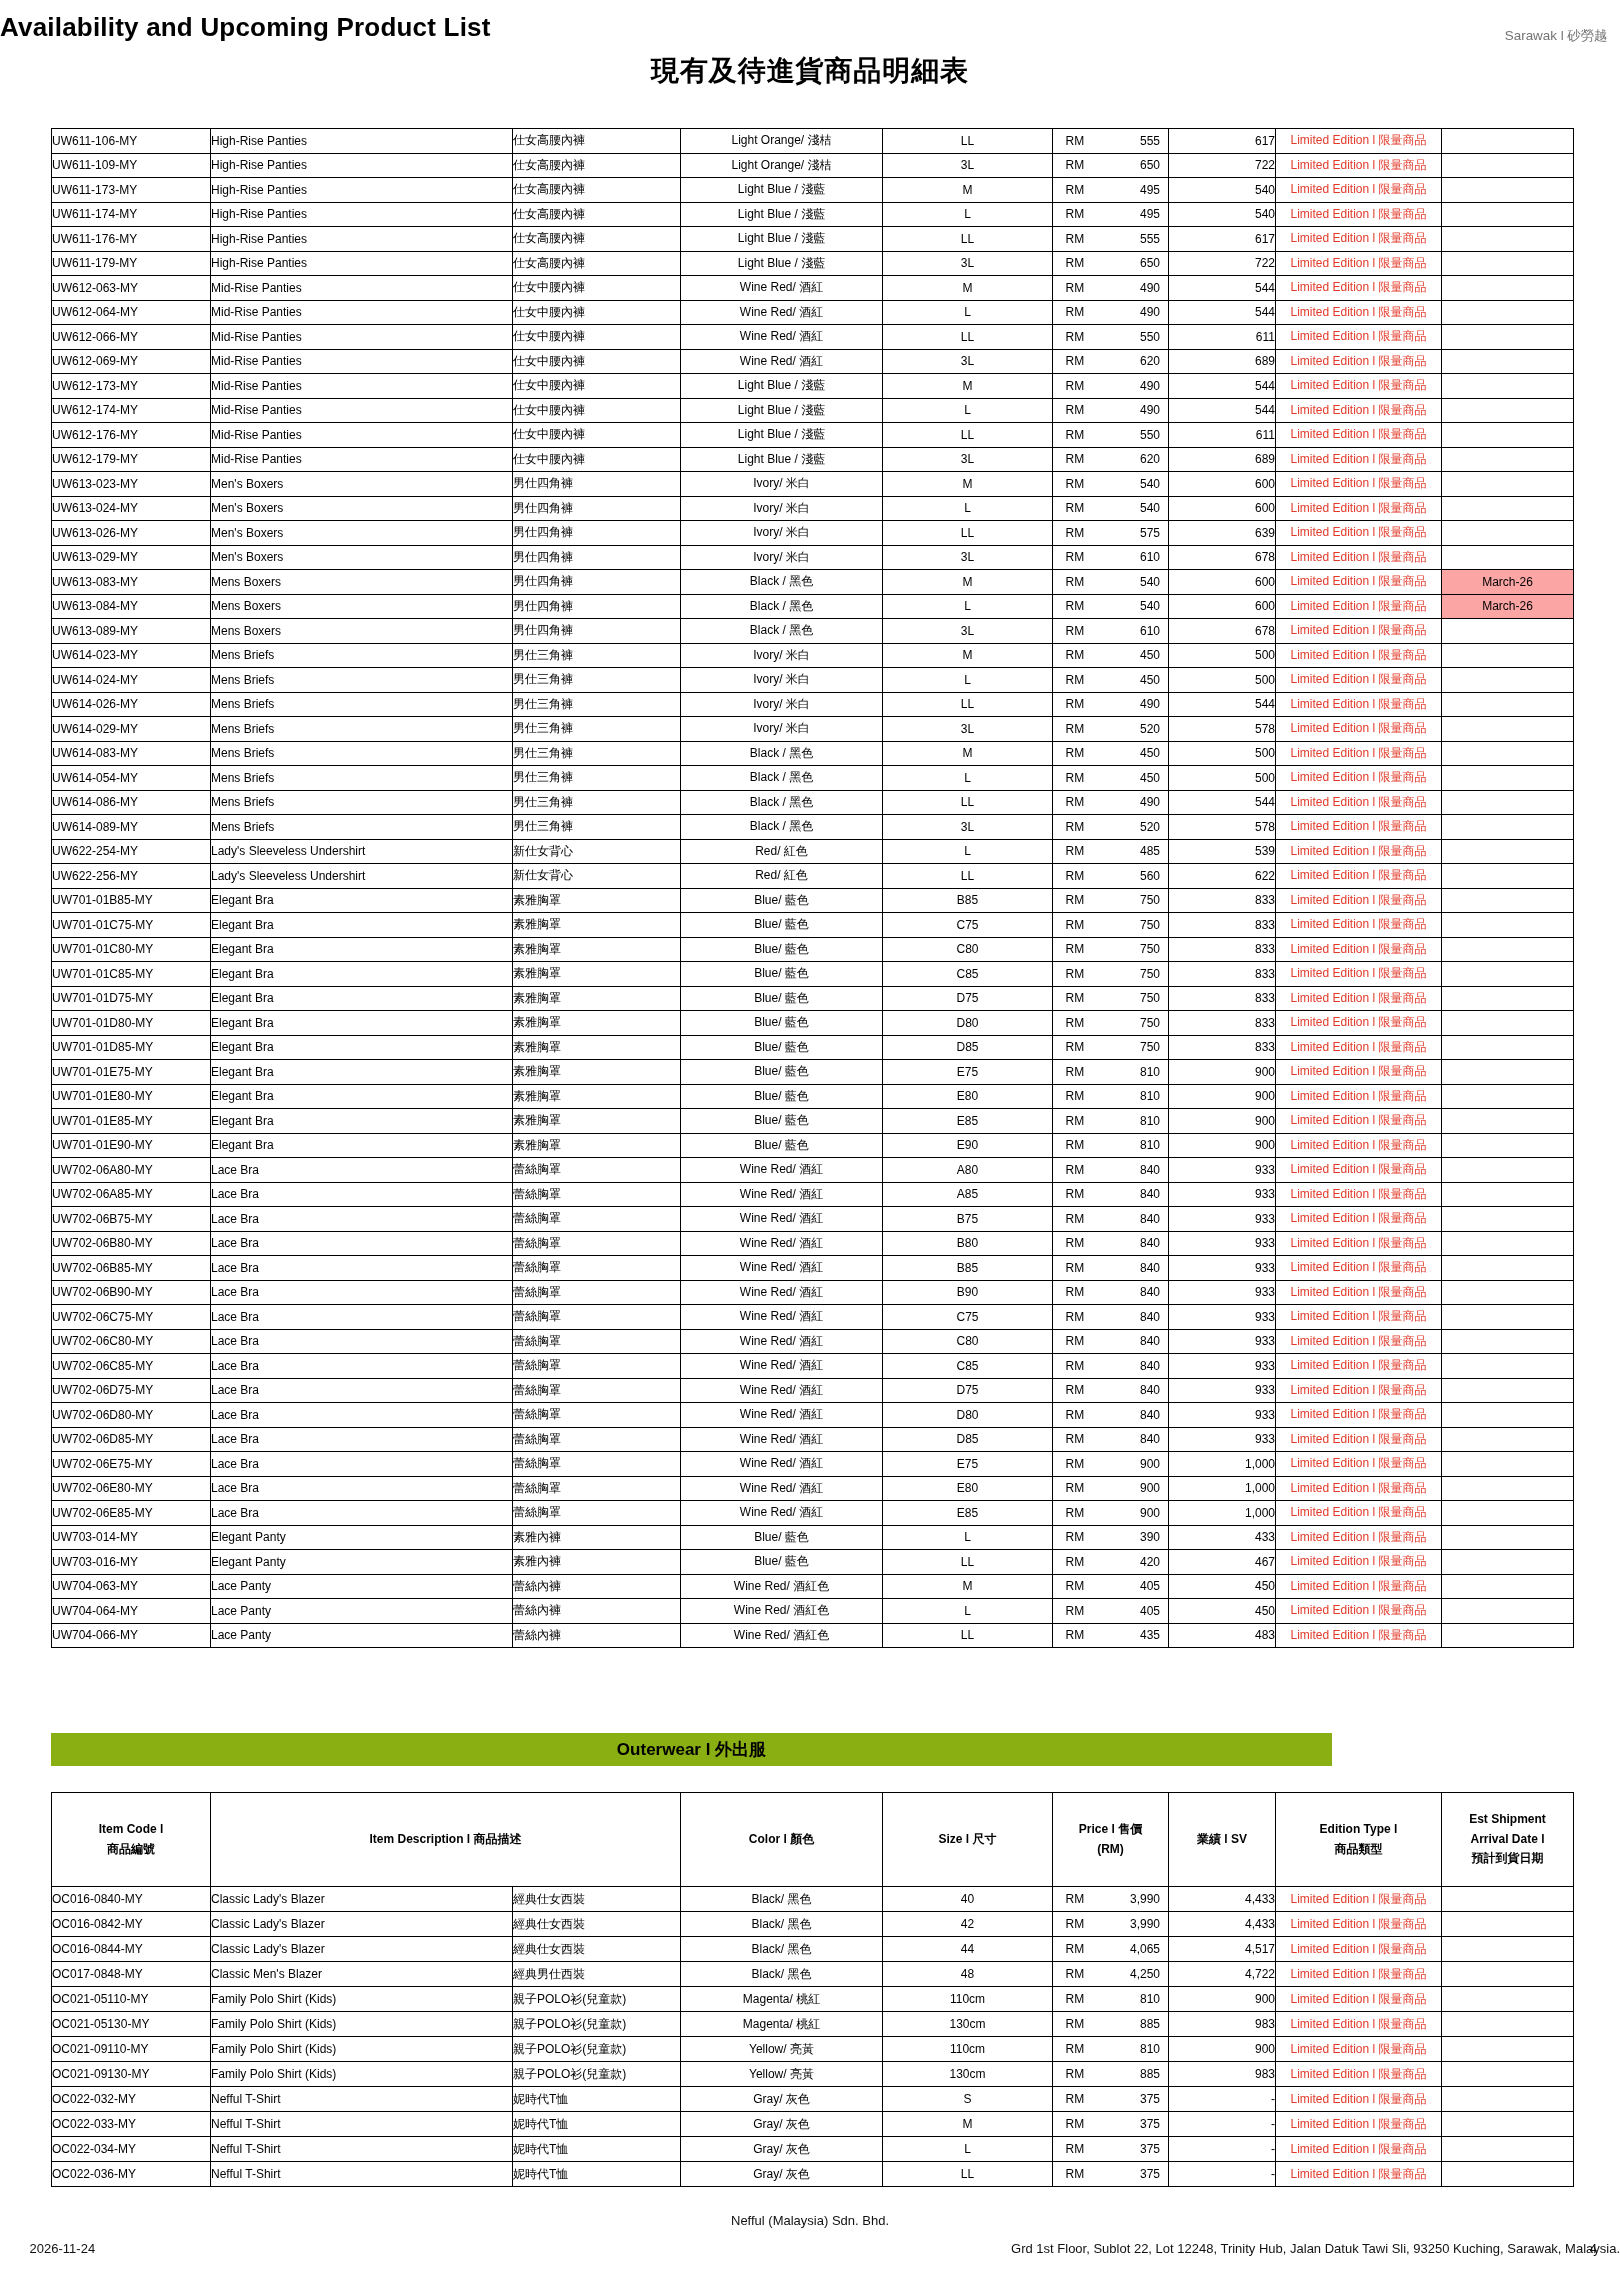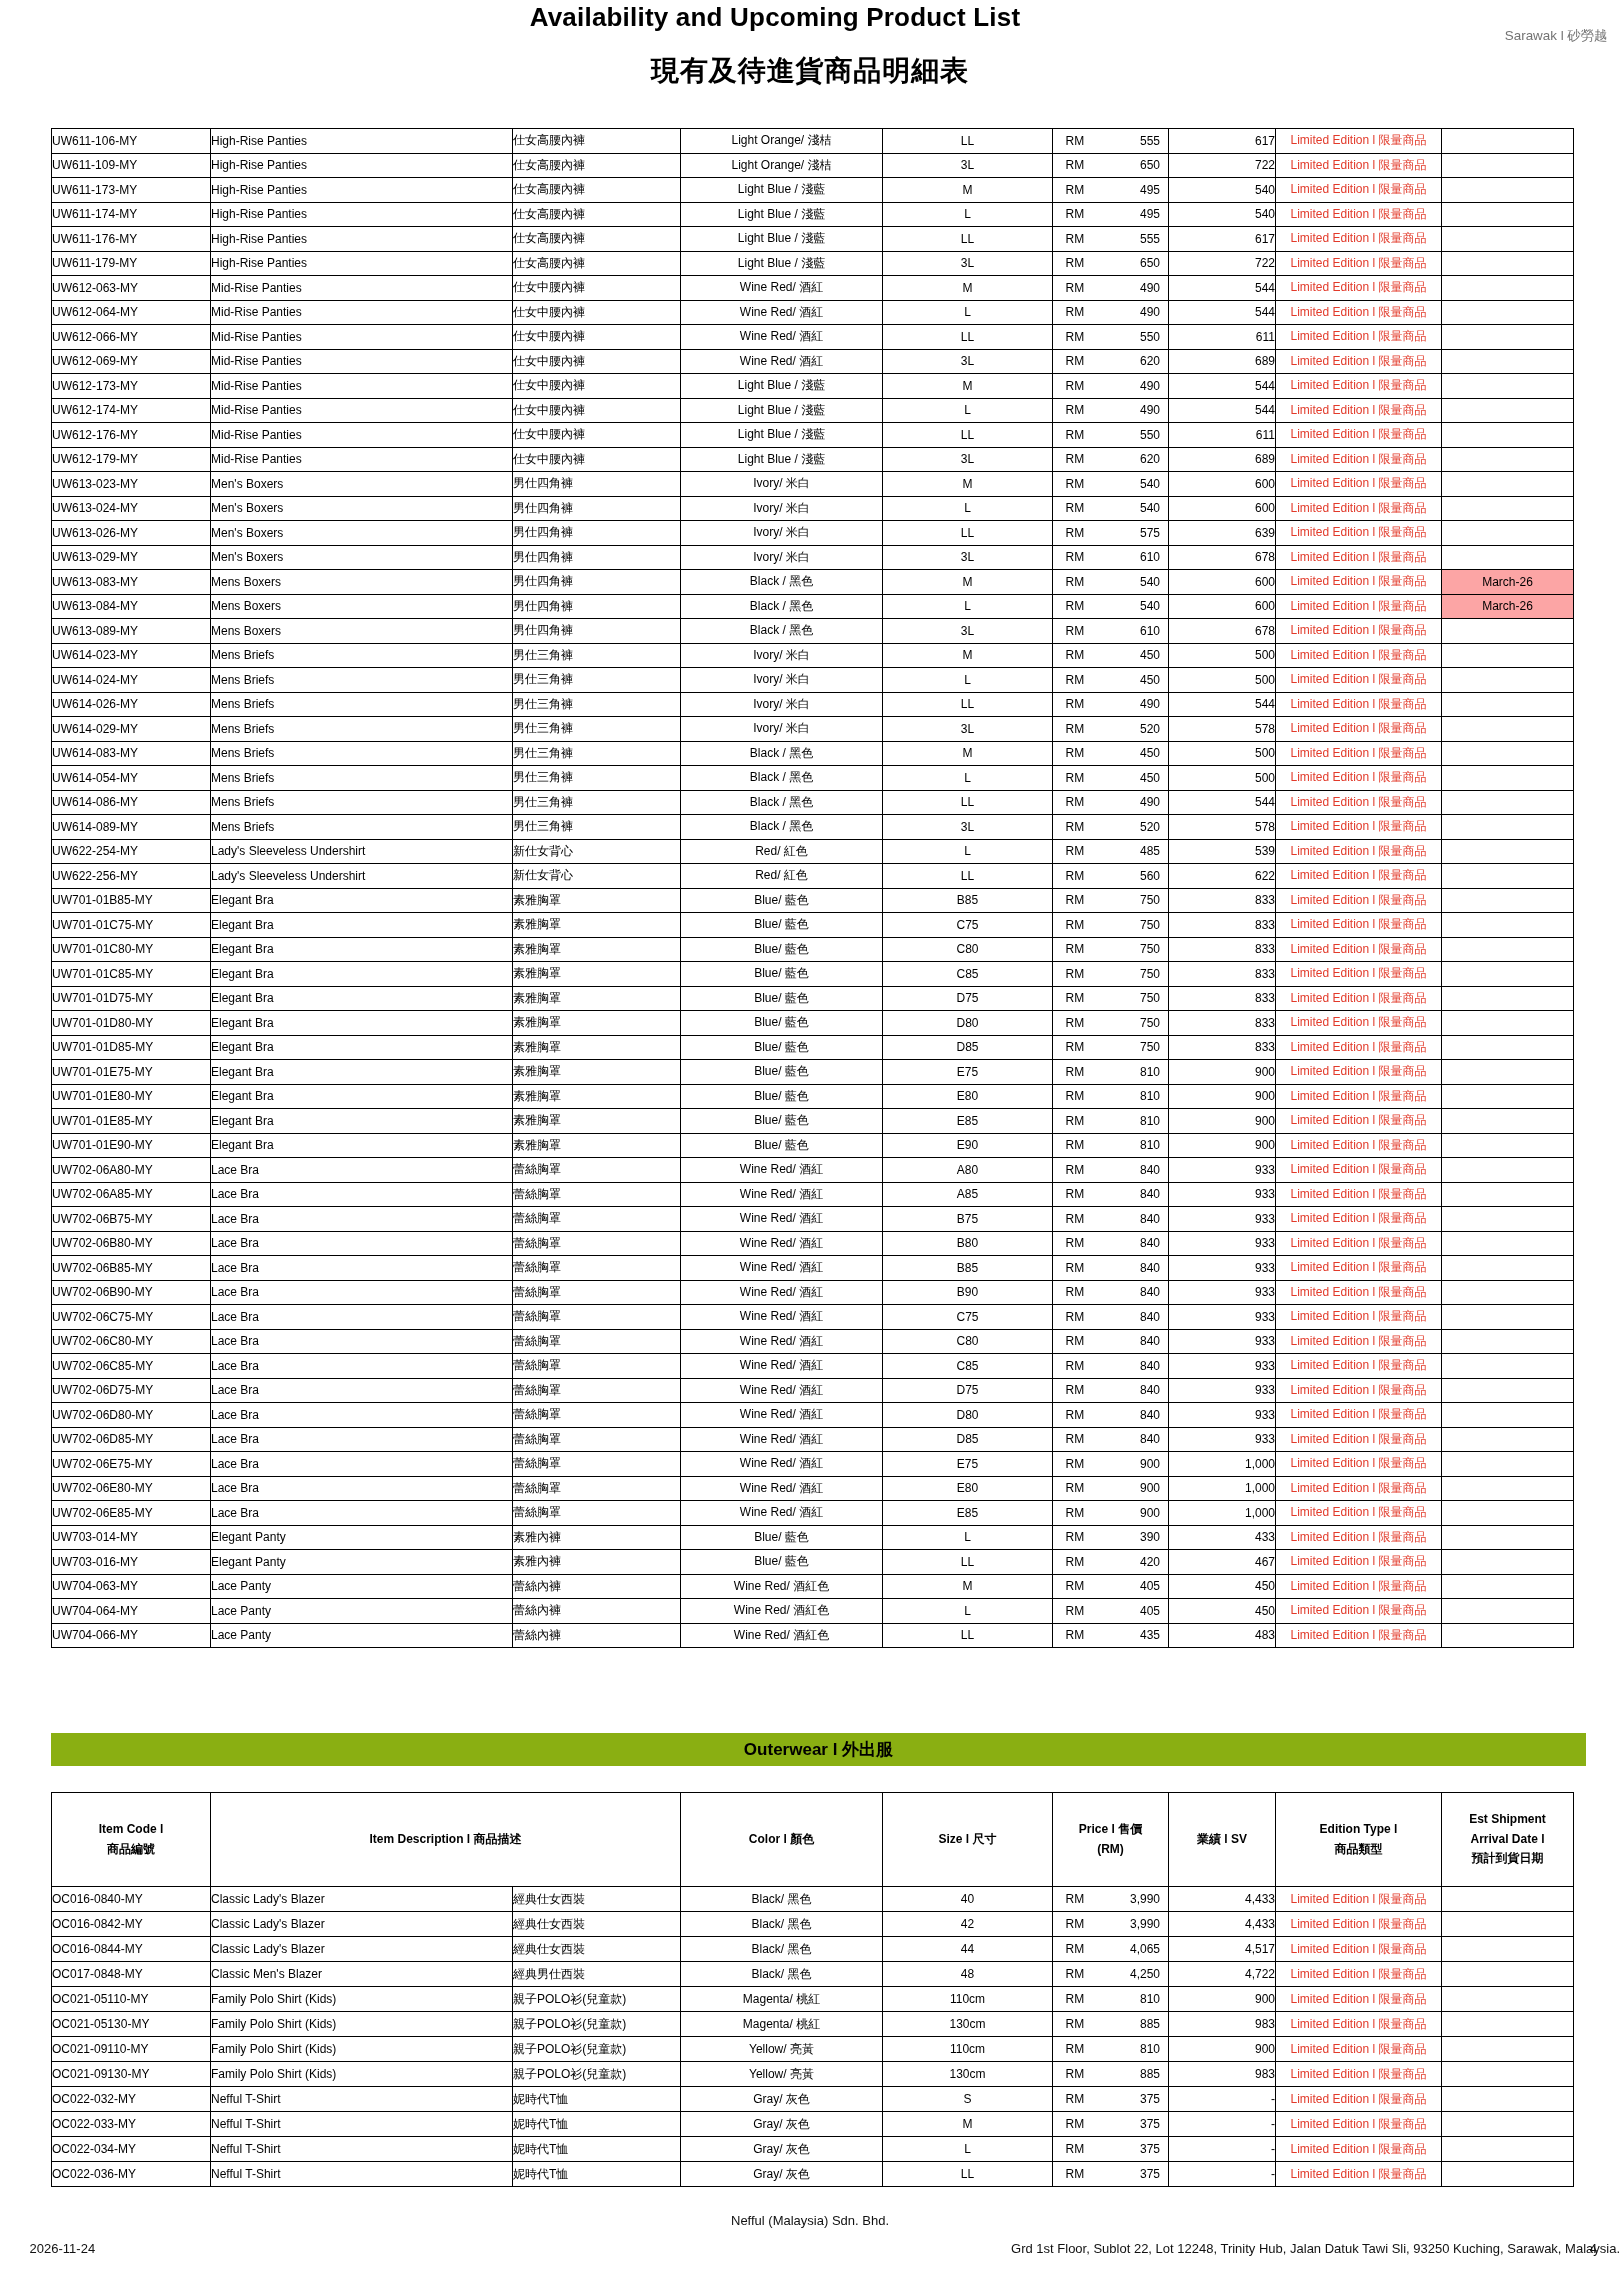--- a/index.html
+++ b/index.html
@@ -1,21 +1,21 @@
 <!DOCTYPE html>
 <html style="font-size:14.3px"><head>
 <meta charset="utf-8">
 <style>
   html,body{margin:0;padding:0;}
   body{
     width:1620px;height:2293px;position:relative;background:#ffffff;color:#000;
     font-family:"Liberation Sans","DejaVu Sans",sans-serif;
     -webkit-font-smoothing:antialiased;
   }
-  .title-en{position:absolute;top:2px;left:0;width:1550px;text-align:center;
+  .title-en{position:absolute;top:12px;left:0;width:1550px;text-align:left;
     font-size:26px;font-weight:bold;letter-spacing:0.2px;}
   .title-zh{position:absolute;top:52px;left:0;width:1620px;text-align:center;
     font-size:28px;font-weight:bold;letter-spacing:0.9px;}
   .region{position:absolute;top:27px;right:12.5px;font-size:13.4px;color:#737373;}
 
   table.tbl{position:absolute;left:51px;border-collapse:collapse;table-layout:fixed;
     border:1.8px solid #000;}
   .tbl td,.tbl th{border:1.3px solid #000;padding:0;font-size:12px;overflow:hidden;
     white-space:nowrap;vertical-align:middle;}
   #table1{top:128px;width:1521px;}
@@ -30,21 +30,21 @@
   .c-zh{padding-left:4.5px;text-align:left;}
   .c-color{text-align:center;}
   .c-size{text-align:center;}
   .c-price .price-wrap{display:flex;justify-content:space-between;align-items:center;
     padding:0 8px 0 12.5px;}
   .c-sv{text-align:right;padding-right:9px;}
   .c-ed{text-align:center;color:#e23a2a;font-size:10.7px;}
   .c-est{text-align:center;font-size:12.5px;}
   .est-green{background:#fca5a5;}
 
-  .section-banner{position:absolute;left:51px;top:1733px;width:1535px;height:33px;
+  .section-banner{position:absolute;left:51px;top:1733px;width:1281px;height:33px;
     background:#8aaf12;display:flex;align-items:center;justify-content:center;
     font-size:17px;font-weight:bold;color:#000;}
 
   .footer-company{position:absolute;top:2213px;left:0;width:1620px;text-align:center;
     font-size:13px;color:#111;}
   .footer-address{position:absolute;top:2241px;left:0;width:1620px;text-align:right;
     font-size:13px;color:#111;}
   .footer-date{position:absolute;top:2241px;left:29.6px;font-size:13px;color:#111;}
   .footer-page{position:absolute;top:2241px;right:23px;font-size:13px;color:#111;}
 </style>

